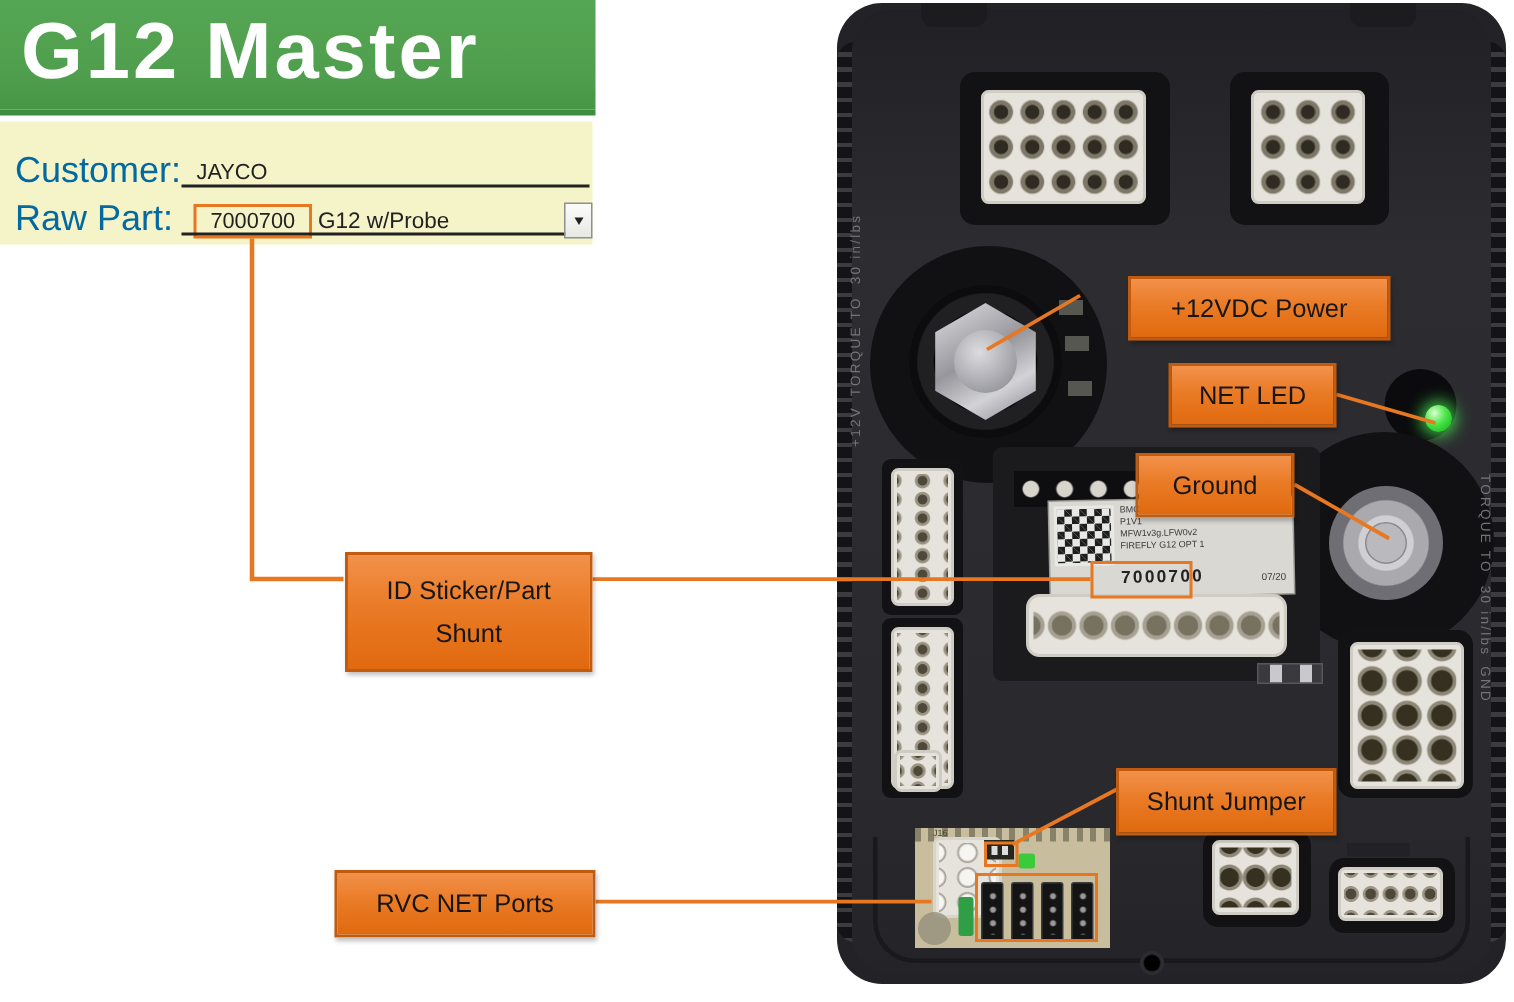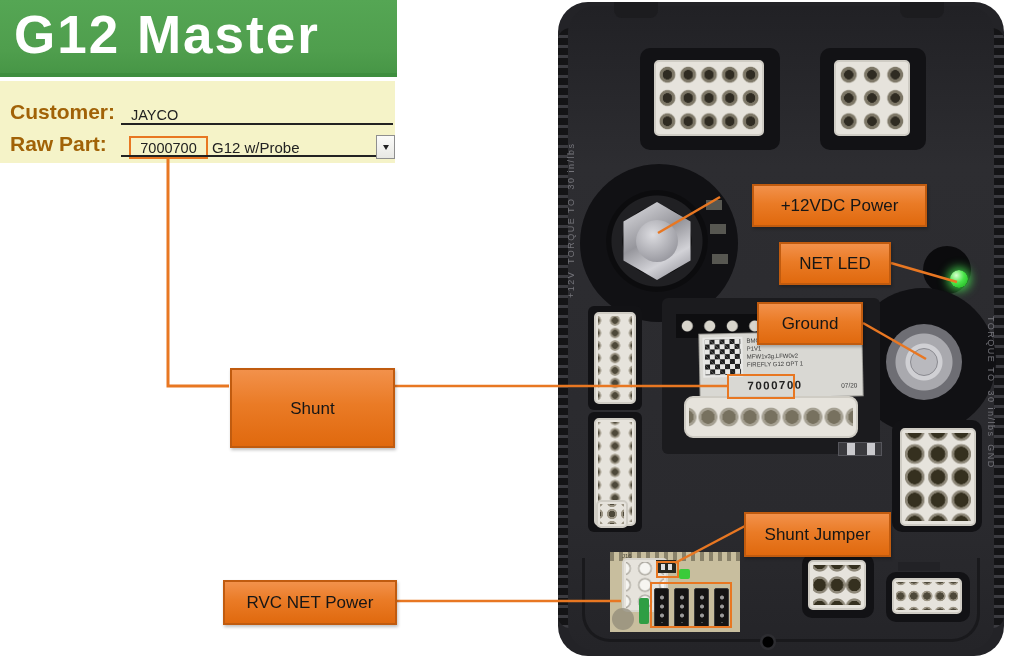--- a/index.html
+++ b/index.html
@@ -7,21 +7,21 @@
   body { font-family:"Liberation Sans", sans-serif; }
   #stage { position:relative; width:1009px; height:668px; background:#fff; overflow:hidden;padding-left:12px; }
 
   
   .green-header { position:absolute; left:0; top:0; width:397px; height:77px;
     background:linear-gradient(180deg,#55a654 0%,#4f9e4d 70%,#479646 100%);
     border-bottom:4px solid #3e8e3e; }
   .green-header h1 { color:#fff; font-size:53px; font-weight:bold; letter-spacing:2px;
     padding:8px 0 0 14px; line-height:1; }
   .yellow-panel { position:absolute; left:0; top:81px; width:395px; height:82px; background:#f5f3c8; }
-  .form-label { position:absolute; font-size:21px; font-weight:bold; color:#a16207; }
+  .form-label { position:absolute; font-size:24px; font-weight:normal; color:#0369a1; }
   .field-underline { position:absolute; border-bottom:2px solid #222; }
   .field-text { position:absolute; font-size:14.5px; color:#222; }
   .part-outline-inline { position:absolute; left:129px; top:136px; width:79px; height:23px;
     border:2.5px solid #e87722; display:flex; align-items:center; justify-content:center;
     font-size:14.5px; color:#222; }
   .dropdown-btn { position:absolute; left:376px; top:135px; width:19px; height:24px;
     background:linear-gradient(180deg,#fbfbf9,#e8e8e4); border:1px solid #8f8f8f;
     display:flex; align-items:center; justify-content:center; cursor:pointer; }
   .dropdown-btn .tri { width:0; height:0; border-left:3.5px solid transparent;
     border-right:3.5px solid transparent; border-top:5px solid #222; }
@@ -226,22 +226,23 @@
   <div class="callout" style="left:752px; top:184px; width:175px; height:43px;">
     <span>+12VDC Power</span>
   </div>
   <div class="callout" style="left:779px; top:242px; width:112px; height:43px;text-align:center;">
     <span>NET LED</span>
   </div>
   <div class="callout" style="left:757px; top:302px; width:106px; height:43px;">
     <span>Ground</span>
   </div>
   <div class="callout" style="left:230px; top:368px; width:165px; height:80px;">
+    <span>ID Sticker/Part</span>
     <span>Shunt</span>
   </div>
   <div class="callout" style="left:744px; top:512px; width:147px; height:45px;">
     <span>Shunt Jumper</span>
   </div>
   <div class="callout" style="left:223px; top:580px; width:174px; height:45px;">
-    <span>RVC NET Power</span>
+    <span>RVC NET Ports</span>
   </div>
 
 </div>
 
 </body></html>

